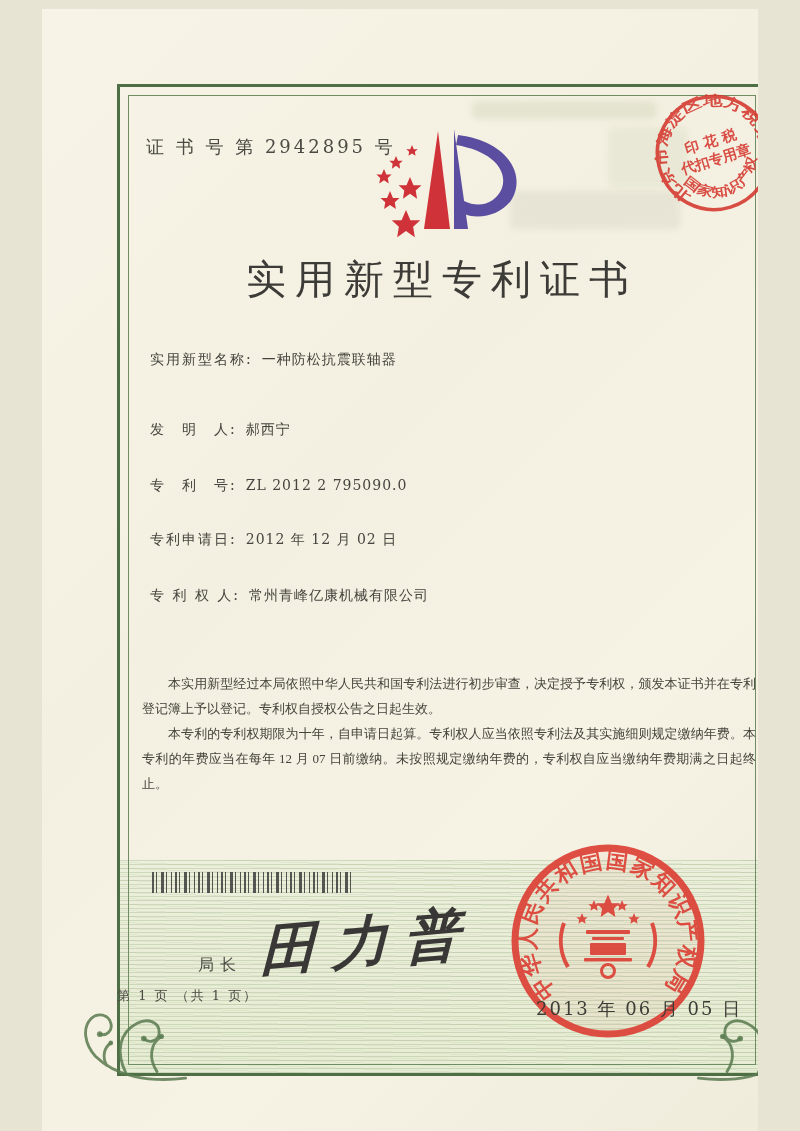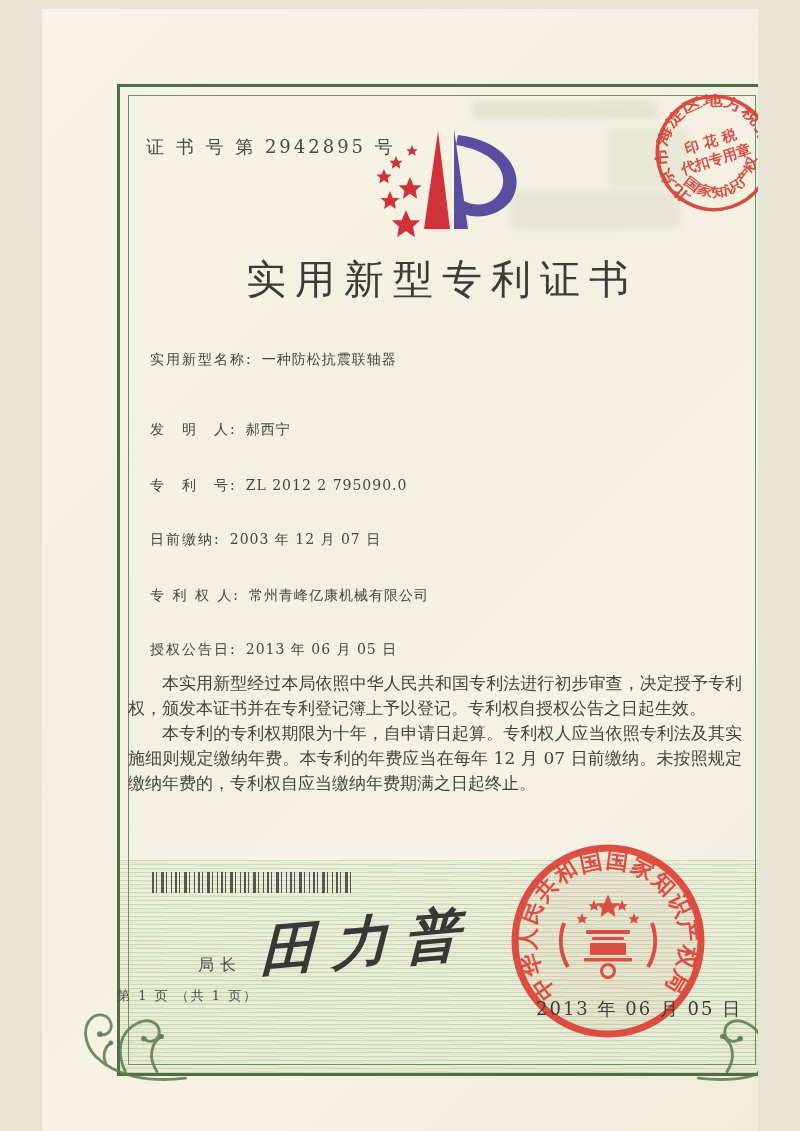--- a/index.html
+++ b/index.html
@@ -39,22 +39,22 @@
   .title{
     position:absolute;left:0;top:243px;width:800px;text-align:center;z-index:3;
     font-size:40px;font-weight:400;letter-spacing:9px;color:#3c3b37;
   }
   .field{
     position:absolute;left:108px;z-index:3;font-size:14px;color:#45443e;white-space:nowrap;
   }
   .field .lbl{letter-spacing:2px;}
   .field .val{margin-left:9px;letter-spacing:1px;}
   .body-text{
-    position:absolute;left:86px;top:662px;width:614px;z-index:3;
-    font-size:17px;line-height:25px;color:#45443c;text-align:justify;
+    position:absolute;left:100px;top:662px;width:614px;z-index:3;
+    font-size:13px;line-height:25px;color:#45443c;text-align:justify;font-family:Liberation Serif, serif;
   }
   .body-text p{margin:0;text-indent:2em;}
   .barcode{
     position:absolute;left:110px;top:863px;width:202px;height:21px;z-index:3;
     background:
       repeating-linear-gradient(90deg,
         #3b3b3b 0 2px, transparent 2px 4px,
         #3b3b3b 4px 5px, transparent 5px 9px,
         #3b3b3b 9px 12px, transparent 12px 14px,
         #3b3b3b 14px 15px, transparent 15px 19px,
@@ -161,27 +161,24 @@
   <div class="field" style="top:342px">
     <span class="lbl">实用新型名称:</span><span class="val">一种防松抗震联轴器</span>
   </div>
   <div class="field" style="top:412px">
     <span class="lbl">发　明　人:</span><span class="val">郝西宁</span>
   </div>
   <div class="field" style="top:468px">
     <span class="lbl">专　利　号:</span><span class="val">ZL 2012 2 795090.0</span>
   </div>
   <div class="field" style="top:522px">
-    <span class="lbl">日前缴纳:</span><span class="val">2003 年 12 月 07 日</span>
+    <span class="lbl">专利申请日:</span><span class="val">2012 年 12 月 02 日</span>
   </div>
   <div class="field" style="top:578px">
     <span class="lbl">专 利 权 人:</span><span class="val">常州青峰亿康机械有限公司</span>
-  </div>
-  <div class="field" style="top:632px">
-    <span class="lbl">授权公告日:</span><span class="val">2013 年 06 月 05 日</span>
   </div>
 
   <div class="body-text">
     <p>本实用新型经过本局依照中华人民共和国专利法进行初步审查，决定授予专利权，颁发本证书并在专利登记簿上予以登记。专利权自授权公告之日起生效。</p>
     <p>本专利的专利权期限为十年，自申请日起算。专利权人应当依照专利法及其实施细则规定缴纳年费。本专利的年费应当在每年 12 月 07 日前缴纳。未按照规定缴纳年费的，专利权自应当缴纳年费期满之日起终止。</p>
   </div>
 
   <div class="barcode"></div>
 
   <div class="director">局长</div>

